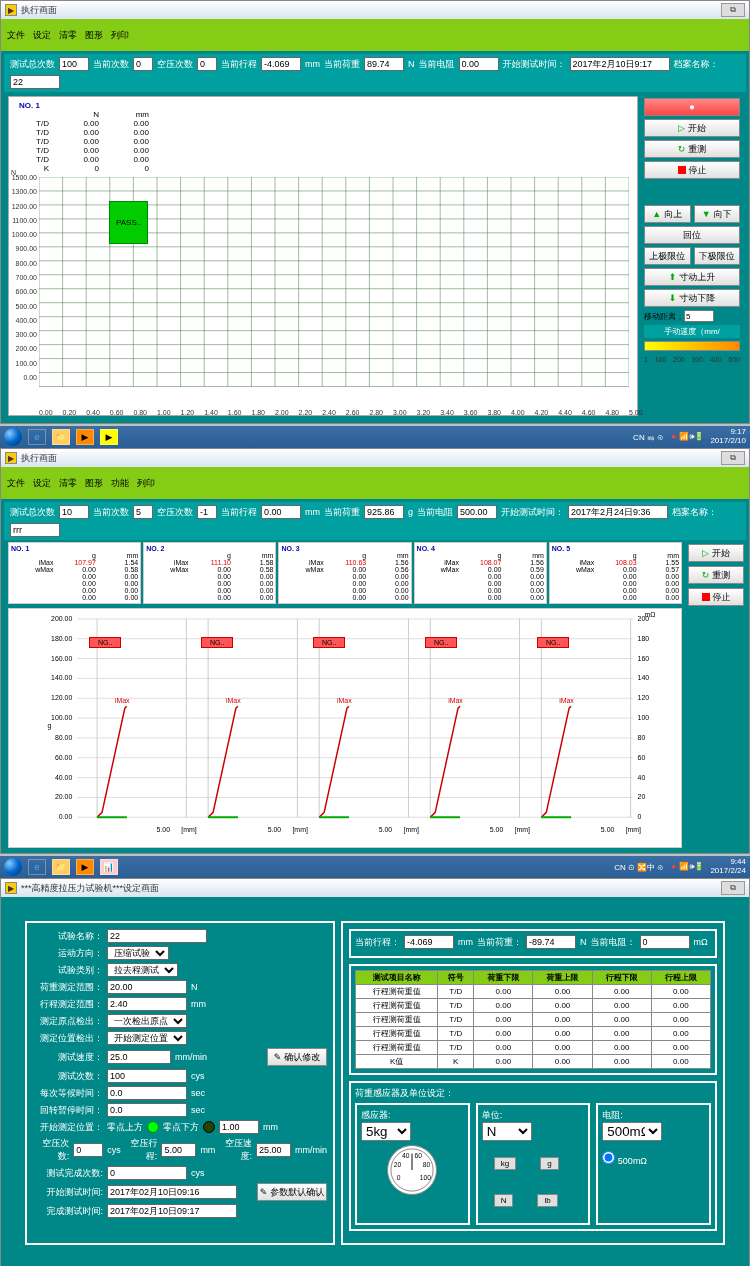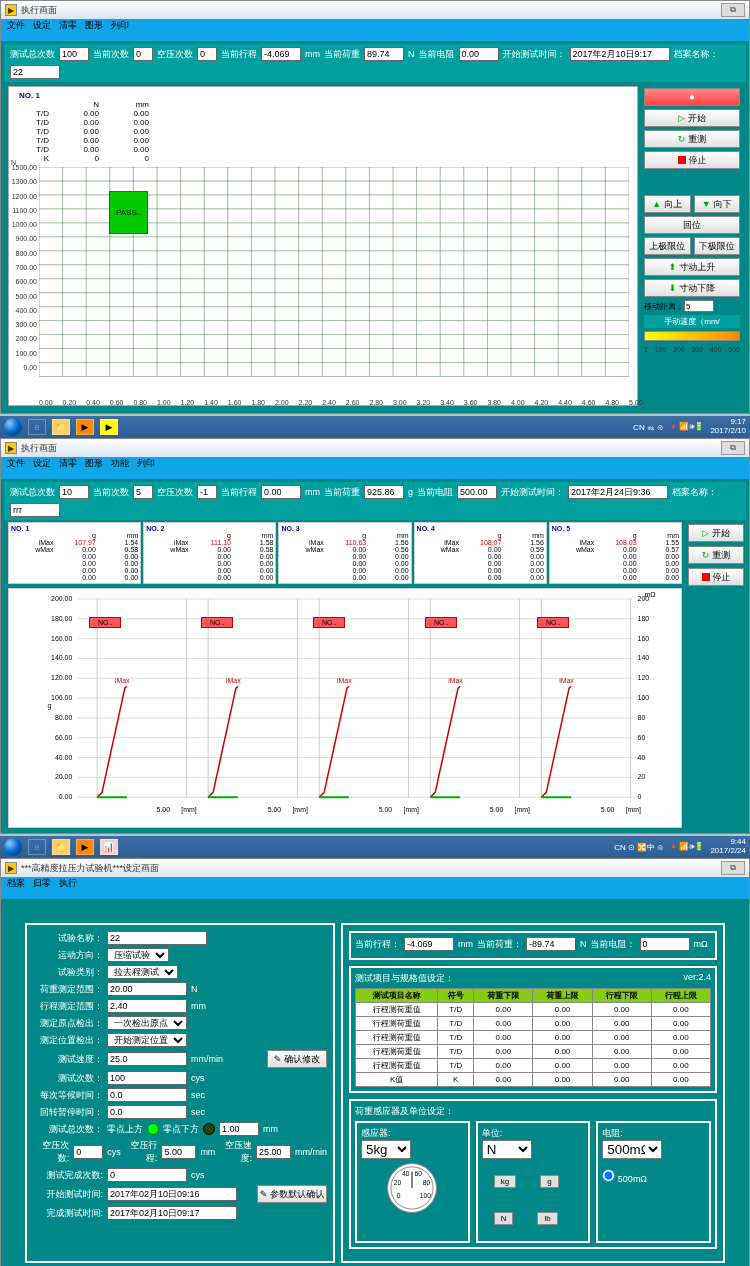--- a/index.html
+++ b/index.html
@@ -1,21 +1,21 @@
 <!DOCTYPE html>
 <html><head>
 <meta charset="utf-8">
 <style>
 * { box-sizing: border-box; margin: 0; padding: 0; font-family: "Microsoft YaHei", SimSun, sans-serif; }
 body { background: #c0c0c0; width: 750px; }
 .window { background: #f0f0f0; border: 1px solid #888; margin-bottom: 2px; }
 .titlebar { background: linear-gradient(#fff,#d8e4f0); height: 18px; display: flex; align-items: center; padding: 0 4px; font-size: 9px; color: #333; }
 .titlebar .icon { width: 12px; height: 12px; background: #ffcc00; border: 1px solid #888; margin-right: 4px; display: flex; align-items: center; justify-content: center; font-size: 8px; }
 .titlebar .close { margin-left: auto; width: 24px; height: 14px; background: #ddd; border: 1px solid #999; text-align: center; font-size: 8px; line-height: 12px; }
-.menubar { background: #0ea5e9; height: 22px; display: flex; gap: 8px; padding: 0 6px; font-size: 9px; align-items: flex-start; }
+.menubar { background: #84cc16; height: 32px; display: flex; gap: 8px; padding: 0 6px; font-size: 9px; align-items: center; }
 .menubar span { cursor: pointer; }
 .tealbar { background: #00a0a0; padding: 3px 6px; display: flex; align-items: center; gap: 4px; flex-wrap: wrap; font-size: 9px; }
 .tealbar label { color: #fff; }
 .tealbar input { background: #fff; border: 1px solid #666; height: 14px; font-size: 9px; padding: 0 2px; }
 .content1 { display: flex; padding: 4px; gap: 4px; }
 .graph-area { flex: 1; background: #fff; border: 1px solid #aaa; position: relative; }
 .side-panel { width: 100px; display: flex; flex-direction: column; gap: 3px; padding: 2px; }
 .btn { background: linear-gradient(#fff,#e0e0e0); border: 1px solid #888; height: 18px; font-size: 9px; display: flex; align-items: center; justify-content: center; cursor: pointer; gap: 3px; }
 .btn-row { display: flex; gap: 3px; }
 .btn-row .btn { flex: 1; }
@@ -662,25 +662,20 @@
       </div>
   </div>
 </div>
 
 <div class="window">
   <div class="titlebar">
     <span class="icon">▶</span>
     <span>***高精度拉压力试验机***设定画面</span>
     <span class="close">⧉</span>
   </div>
-  <div class="menubar">
-    <span>档案</span>
-    <span>归零</span>
-    <span>执行</span>
-  </div>
   <div class="settings-body">
     <div class="settings-col settings-left">
       <div class="form-row">
           <label>试验名称：</label>
           <input style="width: 100px;" value="22">
         </div>
       <div class="form-row">
           <label>运动方向：</label>
           <select><option>压缩试验</option></select>
         </div>
@@ -701,41 +696,41 @@
       <div class="form-row">
           <label>测定原点检出：</label>
           <select><option>一次检出原点</option></select>
         </div>
       <div class="form-row">
           <label>测定位置检出：</label>
           <select><option>开始测定位置</option></select>
         </div>
       <div class="form-row">
           <label>测试速度：</label>
-          <input style="width: 80px;" value="25.0">
+          <input style="width: 64px;" value="25.0">
           <span class="unit">mm/min</span>
         <div class="btn" style="width:60px;margin-left:auto">✎ <span>确认修改</span></div>
       </div>
       <div class="form-row">
           <label>测试次数：</label>
           <input style="width: 80px;" value="100">
           <span class="unit">cys</span>
         </div>
       <div class="form-row">
           <label>每次等候时间：</label>
           <input style="width: 80px;" value="0.0">
           <span class="unit">sec</span>
         </div>
       <div class="form-row">
           <label>回转暂停时间：</label>
           <input style="width: 80px;" value="0.0">
           <span class="unit">sec</span>
         </div>
       <div class="form-row">
-          <label>测试总次数：</label>
+          <label>开始测定位置：</label>
         <span class="unit">零点上方</span>
           <span class="lime-dot"></span>
         <span class="unit">零点下方</span>
           <span class="dark-dot"></span>
         <input style="width: 40px;" value="1.00">
           <span class="unit">mm</span>
       </div>
       <div class="form-row">
         <label style="width:50px">空压次数:</label>
           <input style="width: 30px;" value="0">
@@ -770,24 +765,20 @@
             <span class="unit">mm</span>
           <label style="width:auto">当前荷重：</label>
             <input style="width: 50px;" value="-89.74">
             <span class="unit">N</span>
           <label style="width:auto">当前电阻：</label>
             <input style="width: 50px;" value="0">
             <span class="unit">mΩ</span>
         </div>
       </div>
       <div class="sub-panel">
-        <div style="display:flex;justify-content:space-between">
-          <div class="title">测试项目与规格值设定：</div>
-          <div class="title">ver:2.4</div>
-        </div>
         <table class="param-table">
           <thead>
               <tr id="w3thead">
                 <th>测试项目名称</th>
                 <th>符号</th>
                 <th>荷重下限</th>
                 <th>荷重上限</th>
                 <th>行程下限</th>
                 <th>行程上限</th>
               </tr>

